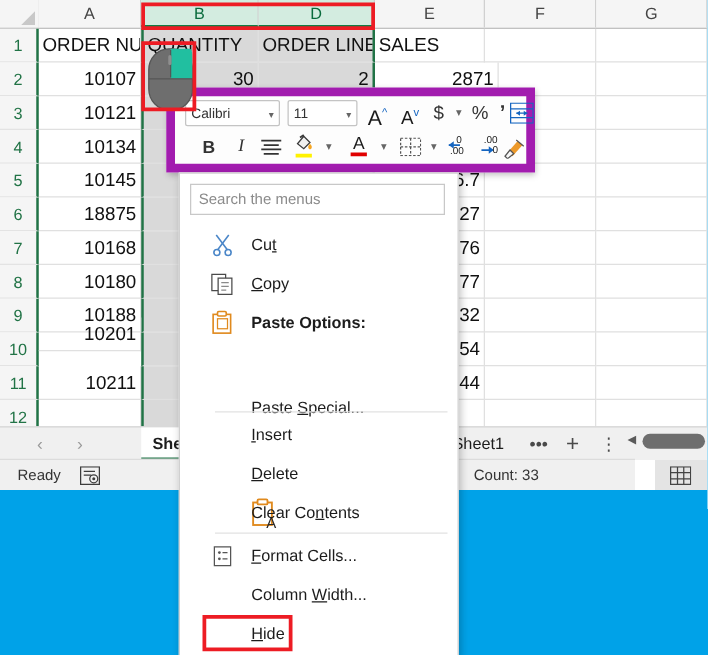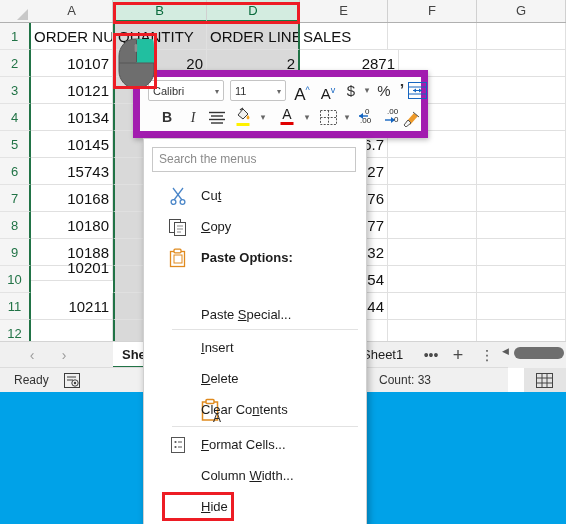--- a/index.html
+++ b/index.html
@@ -169,21 +169,21 @@
   <div id="grid-layer">
       <div class="row-head" style="top: 23px;">1</div>
       <div class="cell" style="left: 31px; width: 82px; top: 23px;">ORDER NUMBER</div>
       <div class="cell sel selborder-l" style="left: 113px; width: 94px; top: 23px;">QUANTITY</div>
       <div class="cell sel selborder-r" style="left: 207px; width: 93px; top: 23px;">ORDER LINE</div>
       <div class="cell" style="left: 300px; width: 88px; top: 23px;">SALES</div>
       <div class="cell" style="left: 388px; width: 89px; top: 23px;"></div>
       <div class="cell" style="left: 477px; width: 89px; top: 23px;"></div>
       <div class="row-head" style="top: 50px;">2</div>
       <div class="cell num" style="left: 31px; width: 82px; top: 50px;">10107</div>
-      <div class="cell num sel selborder-l" style="left: 113px; width: 94px; top: 50px;">20</div>
+      <div class="cell num sel selborder-l" style="left: 113px; width: 94px; top: 50px;">30</div>
       <div class="cell num sel selborder-r" style="left: 207px; width: 93px; top: 50px;">2</div>
       <div class="cell num" style="left: 300px; width: 99px; top: 50px;">2871</div>
       <div class="cell" style="left: 388px; width: 89px; top: 50px;"></div>
       <div class="cell" style="left: 477px; width: 89px; top: 50px;"></div>
       <div class="row-head" style="top: 77px;">3</div>
       <div class="cell num" style="left: 31px; width: 82px; top: 77px;">10121</div>
       <div class="cell num sel selborder-l" style="left: 113px; width: 94px; top: 77px;">34</div>
       <div class="cell num sel selborder-r" style="left: 207px; width: 93px; top: 77px;">5</div>
       <div class="cell num" style="left: 300px; width: 88px; top: 77px;">2765.9</div>
       <div class="cell" style="left: 388px; width: 89px; top: 77px;"></div>
@@ -196,21 +196,21 @@
       <div class="cell" style="left: 388px; width: 89px; top: 104px;"></div>
       <div class="cell" style="left: 477px; width: 89px; top: 104px;"></div>
       <div class="row-head" style="top: 131px;">5</div>
       <div class="cell num" style="left: 31px; width: 82px; top: 131px;">10145</div>
       <div class="cell num sel selborder-l" style="left: 113px; width: 94px; top: 131px;">45</div>
       <div class="cell num sel selborder-r" style="left: 207px; width: 93px; top: 131px;">6</div>
       <div class="cell num" style="left: 300px; width: 88px; top: 131px;">3746.7</div>
       <div class="cell" style="left: 388px; width: 89px; top: 131px;"></div>
       <div class="cell" style="left: 477px; width: 89px; top: 131px;"></div>
       <div class="row-head" style="top: 158px;">6</div>
-      <div class="cell num" style="left: 31px; width: 82px; top: 158px;">15743</div>
+      <div class="cell num" style="left: 31px; width: 82px; top: 158px;">18875</div>
       <div class="cell num sel selborder-l" style="left: 113px; width: 94px; top: 158px;">49</div>
       <div class="cell num sel selborder-r" style="left: 207px; width: 93px; top: 158px;">14</div>
       <div class="cell num" style="left: 300px; width: 88px; top: 158px;">5205.27</div>
       <div class="cell" style="left: 388px; width: 89px; top: 158px;"></div>
       <div class="cell" style="left: 477px; width: 89px; top: 158px;"></div>
       <div class="row-head" style="top: 185px;">7</div>
       <div class="cell num" style="left: 31px; width: 82px; top: 185px;">10168</div>
       <div class="cell num sel selborder-l" style="left: 113px; width: 94px; top: 185px;">36</div>
       <div class="cell num sel selborder-r" style="left: 207px; width: 93px; top: 185px;">1</div>
       <div class="cell num" style="left: 300px; width: 88px; top: 185px;">3479.76</div>
@@ -420,21 +420,21 @@
     </svg>
     <span class="lbl bold">Paste Options:</span>
   </div>
 
   <svg id="paste-opt-icon" viewBox="0 0 26 26">
     <rect x="1.5" y="4" width="15" height="18" fill="#fff" stroke="#E08A1E" stroke-width="1.5"></rect>
     <rect x="5" y="1.5" width="8" height="4" rx="1" fill="#fff" stroke="#E08A1E" stroke-width="1.5"></rect>
     <text x="12" y="24" font-family="Liberation Sans, sans-serif" font-size="12" fill="#2b2b2b">A</text>
   </svg>
 
-  <div class="ctx-item" style="top:161px;text-align:right;">
+  <div class="ctx-item" style="top:172px;text-align:right;">
     <span class="lbl">Paste <span class="u">S</span>pecial...</span>
   </div>
 
   <div class="ctx-sep" style="top:190px;"></div>
 
   <div class="ctx-item" style="top:194px;">
     <span class="lbl"><span class="u">I</span>nsert</span>
   </div>
 
   <div class="ctx-item" style="top:225px;">

